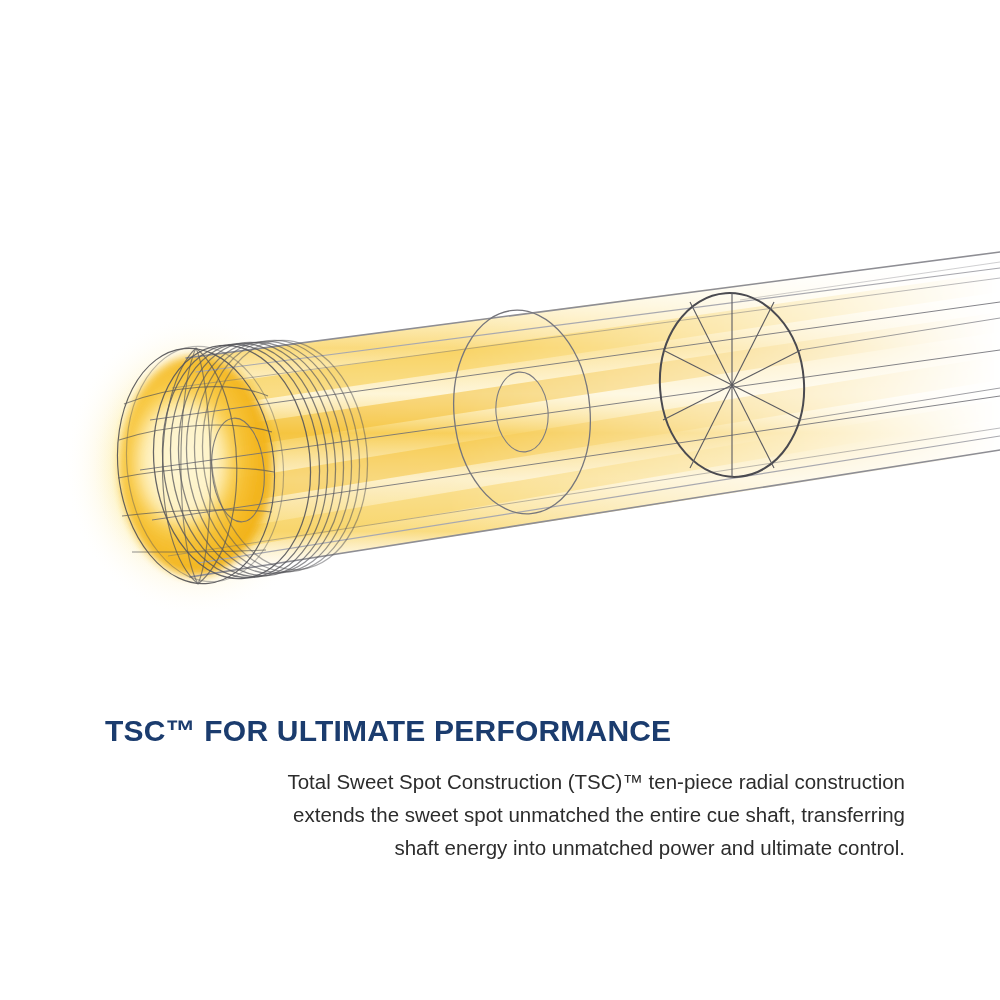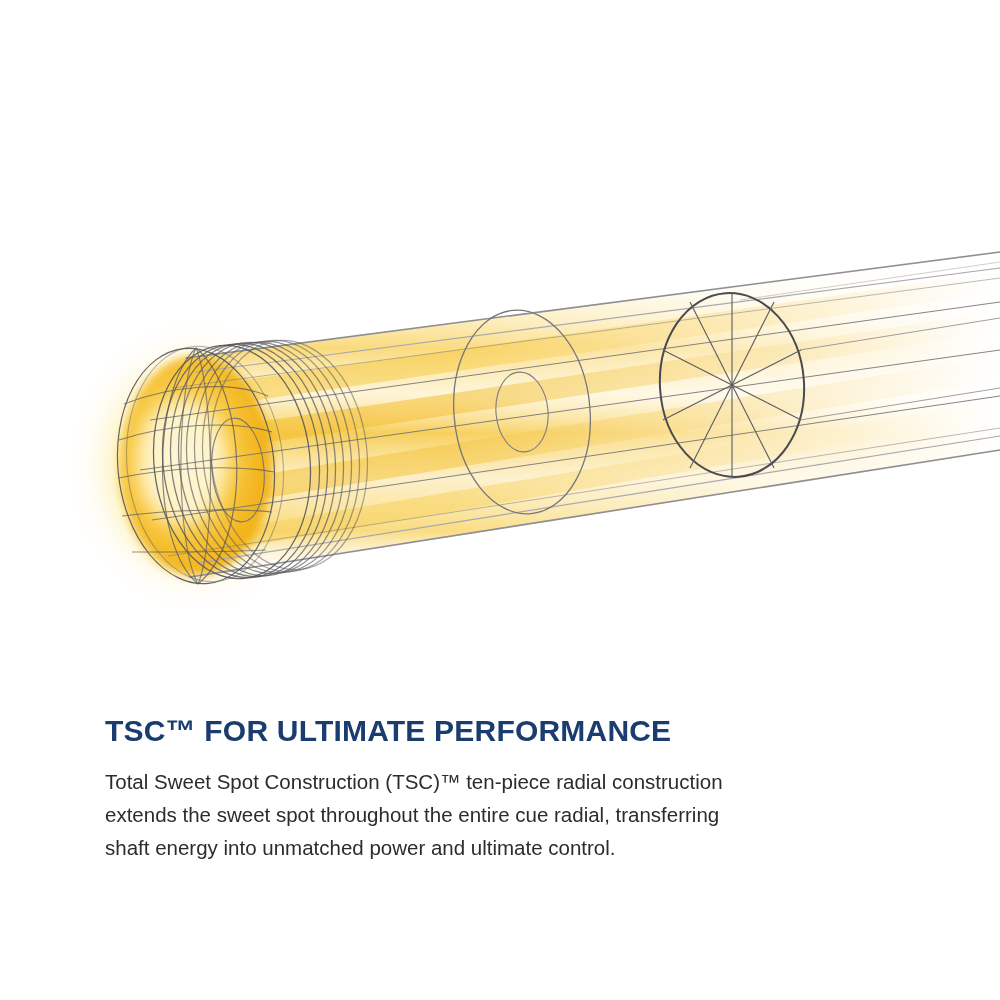--- a/index.html
+++ b/index.html
@@ -52,20 +52,21 @@
     font-family: "Liberation Sans", sans-serif;
     font-size: 20.5px;
     font-weight: 400;
     line-height: 1.62;
     margin: 0;
     width: 800px;
   }
   #body-copy .line {
     display: block;
     white-space: nowrap;
+    text-align: right;
   }
 </style>
 </head>
 <body>
 
 <div id="page" style="background: rgb(255, 255, 255);">
 
   <div id="illustration">
     <svg viewBox="0 0 1000 690" xmlns="http://www.w3.org/2000/svg">
       <defs>
@@ -228,18 +229,18 @@
         <path d="M 800,420 L 1000,388"></path>
         <path d="M 740,300 L 1000,262" opacity="0.5"></path>
       </g>
     </svg>
   </div>
 
   <div id="caption">
     <h2 id="heading" style="color: rgb(27, 60, 110);">TSC™ FOR ULTIMATE PERFORMANCE</h2>
     <p id="body-copy" style="color: rgb(44, 44, 44);">
       <span class="line">Total Sweet Spot Construction (TSC)™ ten-piece radial construction</span>
-      <span class="line">extends the sweet spot throughout the entire cue radial, transferring</span>
+      <span class="line">extends the sweet spot unmatched the entire cue shaft, transferring</span>
       <span class="line">shaft energy into unmatched power and ultimate control.</span>
     </p>
   </div>
 
 </div>
 
 </body></html>

